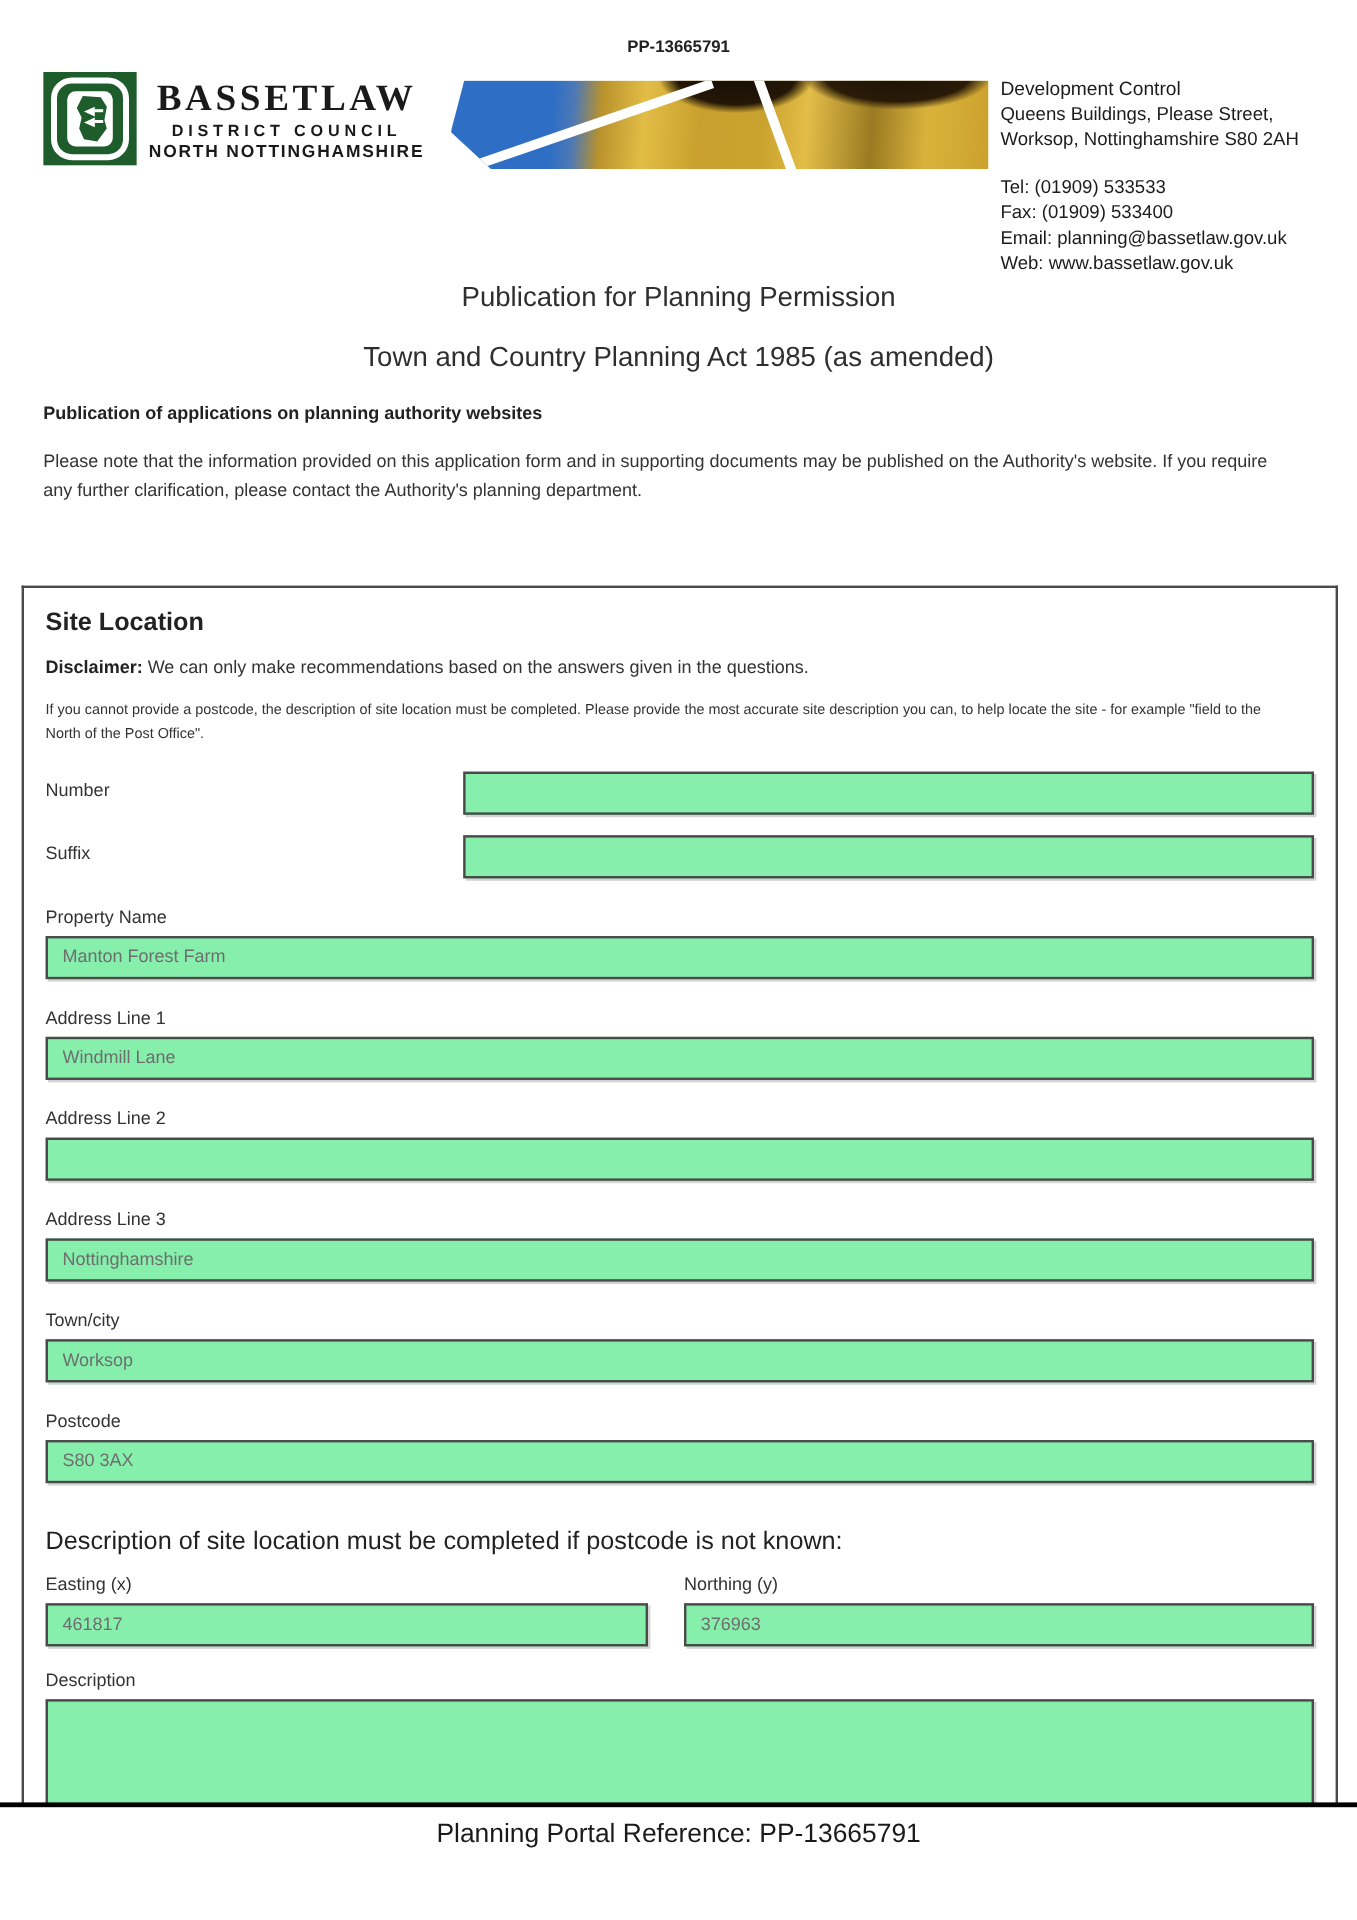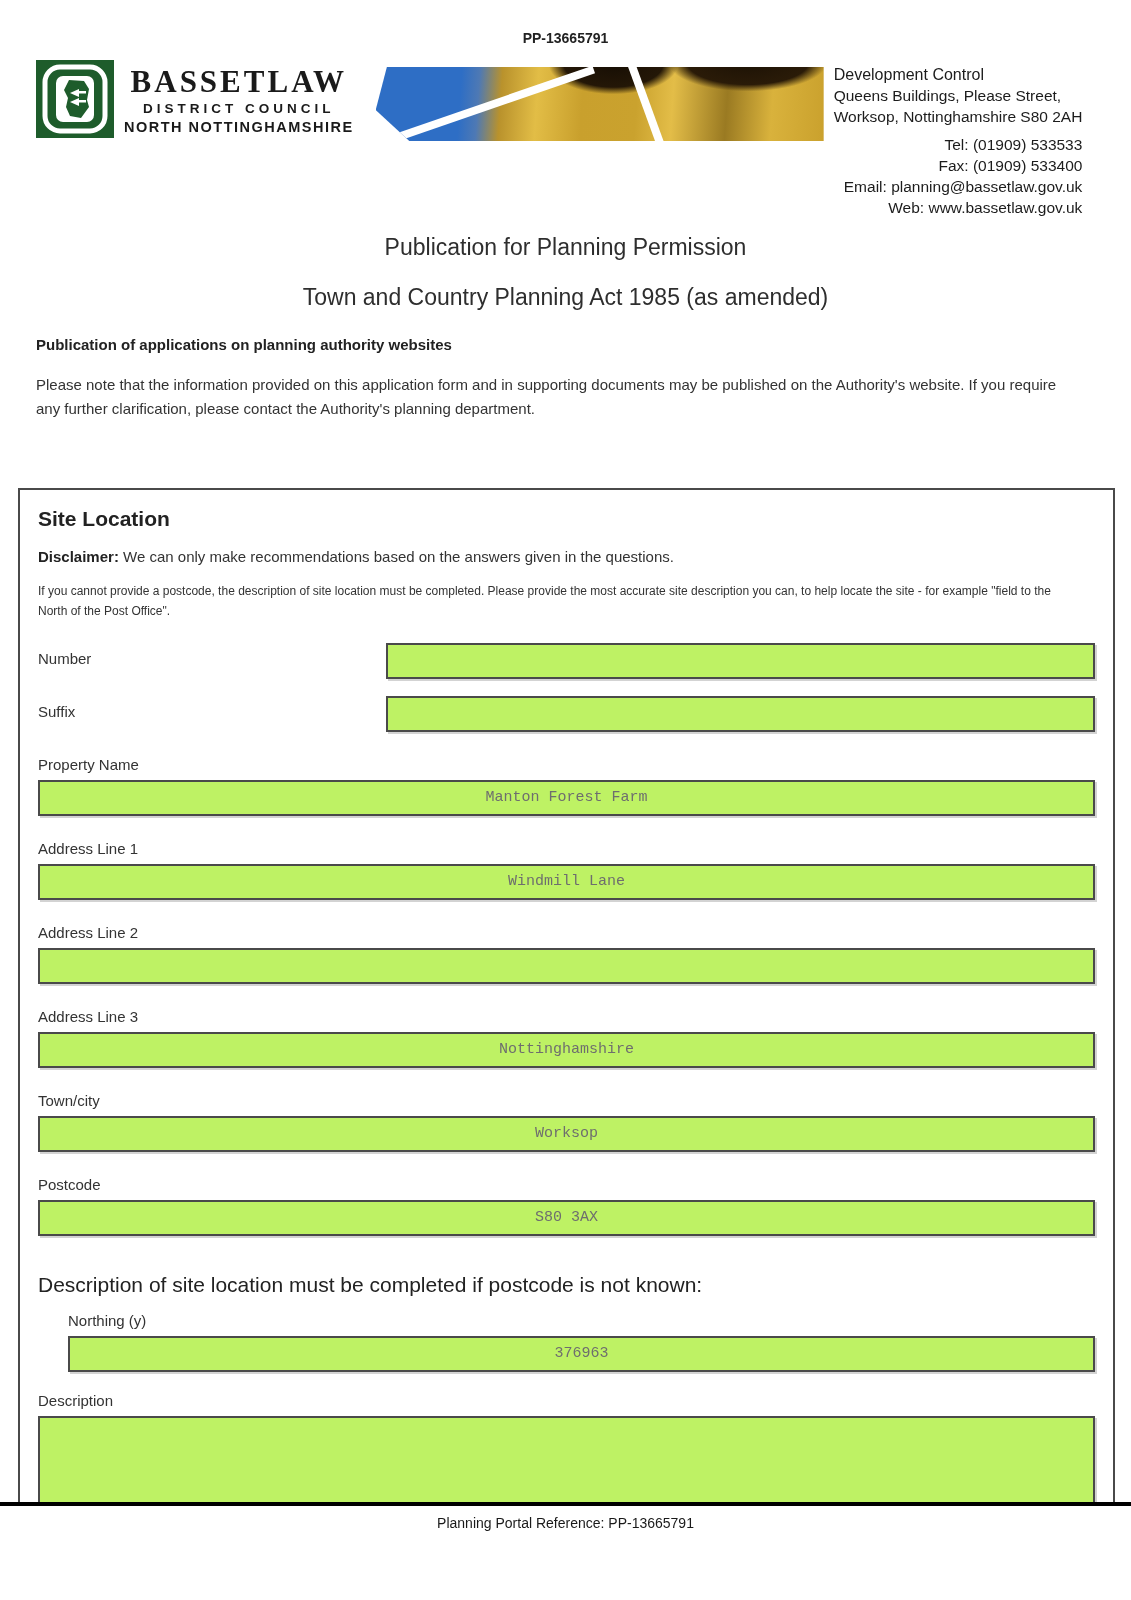--- a/index.html
+++ b/index.html
@@ -57,21 +57,21 @@
     background:#fff; transform:rotate(-19deg);
   }
   .banner-stripe2 {
     position:absolute; left:268px; top:-12px; width:8px; height:110px;
     background:#fff; transform:rotate(-20deg);
   }
 
   .contact-block { margin-left:10px; padding-top:4px; font-size:15.5px; color:#1c1c1c; }
   .contact-dept { font-weight:normal; font-size:16px; line-height:1.35; }
   .contact-line { line-height:1.35; }
-  .contact-group { margin-top:8px;text-align:right; }
+  .contact-group { margin-top:20px; }
 
   
   .title-main, .title-act {
     position:absolute; left:0; width:100%;
     text-align:center; font-size:23px; color:#2e2e2e; font-weight:normal;
   }
   .title-main { top:234px; }
   .title-act  { top:284px; }
 
   .pub-heading {
@@ -100,27 +100,26 @@
   }
 
   .inline-row { display:flex; align-items:flex-start; }
   .inline-row .field-label { width:348px; padding-top:7px; }
   .row-number { margin-top:21px; }
   .row-suffix { margin-top:17px; }
 
   .field-label { font-size:15px; color:#333; }
 
   input.box, textarea.box {
-    border:2px solid #4a4a4a; background:#bef264;
-    font-family:Liberation Mono, monospace;
+    border:2px solid #4a4a4a; background:#86efac;
+    font-family:Liberation Sans, sans-serif;
     font-size:15px; color:#6e6e6e;
     padding:0 12px; height:36px; width:100%;
     box-shadow:2px 2px 0 rgba(130,130,130,0.35);
     outline:none;
-    text-align:center;
   }
   .inline-row input.box { flex:1; }
 
   .full-field { margin-top:24px; }
   .full-field .field-label { margin-bottom:7px; }
 
   .desc-heading {
     margin-top:37px; font-size:21px; color:#222; font-weight:normal;
   }
 
@@ -132,21 +131,21 @@
   .desc-field { margin-top:20px; }
   .desc-field .field-label { margin-bottom:7px; }
   textarea.box { height:110px; resize:none; padding-top:8px; }
 
   
   .black-line {
     position:absolute; top:1502px; left:0; width:1131px; height:4px; background:#000;
   }
   .footer-ref {
     position:absolute; top:1515px; left:0; width:100%;
-    text-align:center; font-size:14px; color:#1a1a1a;
+    text-align:center; font-size:22px; color:#1a1a1a;
   }
 </style>
 </head>
 <body>
 
 <div class="pp-ref">PP-13665791</div>
 
 <div class="header-row">
   <div class="logo-block">
     <div class="logo-mark">
@@ -235,20 +234,24 @@
   </div>
 
   <div class="full-field">
     <div class="field-label">Postcode</div>
     <input class="box" type="text" value="S80 3AX" style="">
   </div>
 
   <div class="desc-heading">Description of site location must be completed if postcode is not known:</div>
 
   <div class="coord-row">
+    <div class="coord-col-e">
+      <div class="field-label">Easting (x)</div>
+      <input class="box" type="text" value="461817" style="">
+    </div>
     <div class="coord-col-n">
       <div class="field-label">Northing (y)</div>
       <input class="box" type="text" value="376963" style="">
     </div>
   </div>
 
   <div class="desc-field">
     <div class="field-label">Description</div>
     <textarea class="box" value="" style=""></textarea>
   </div>

